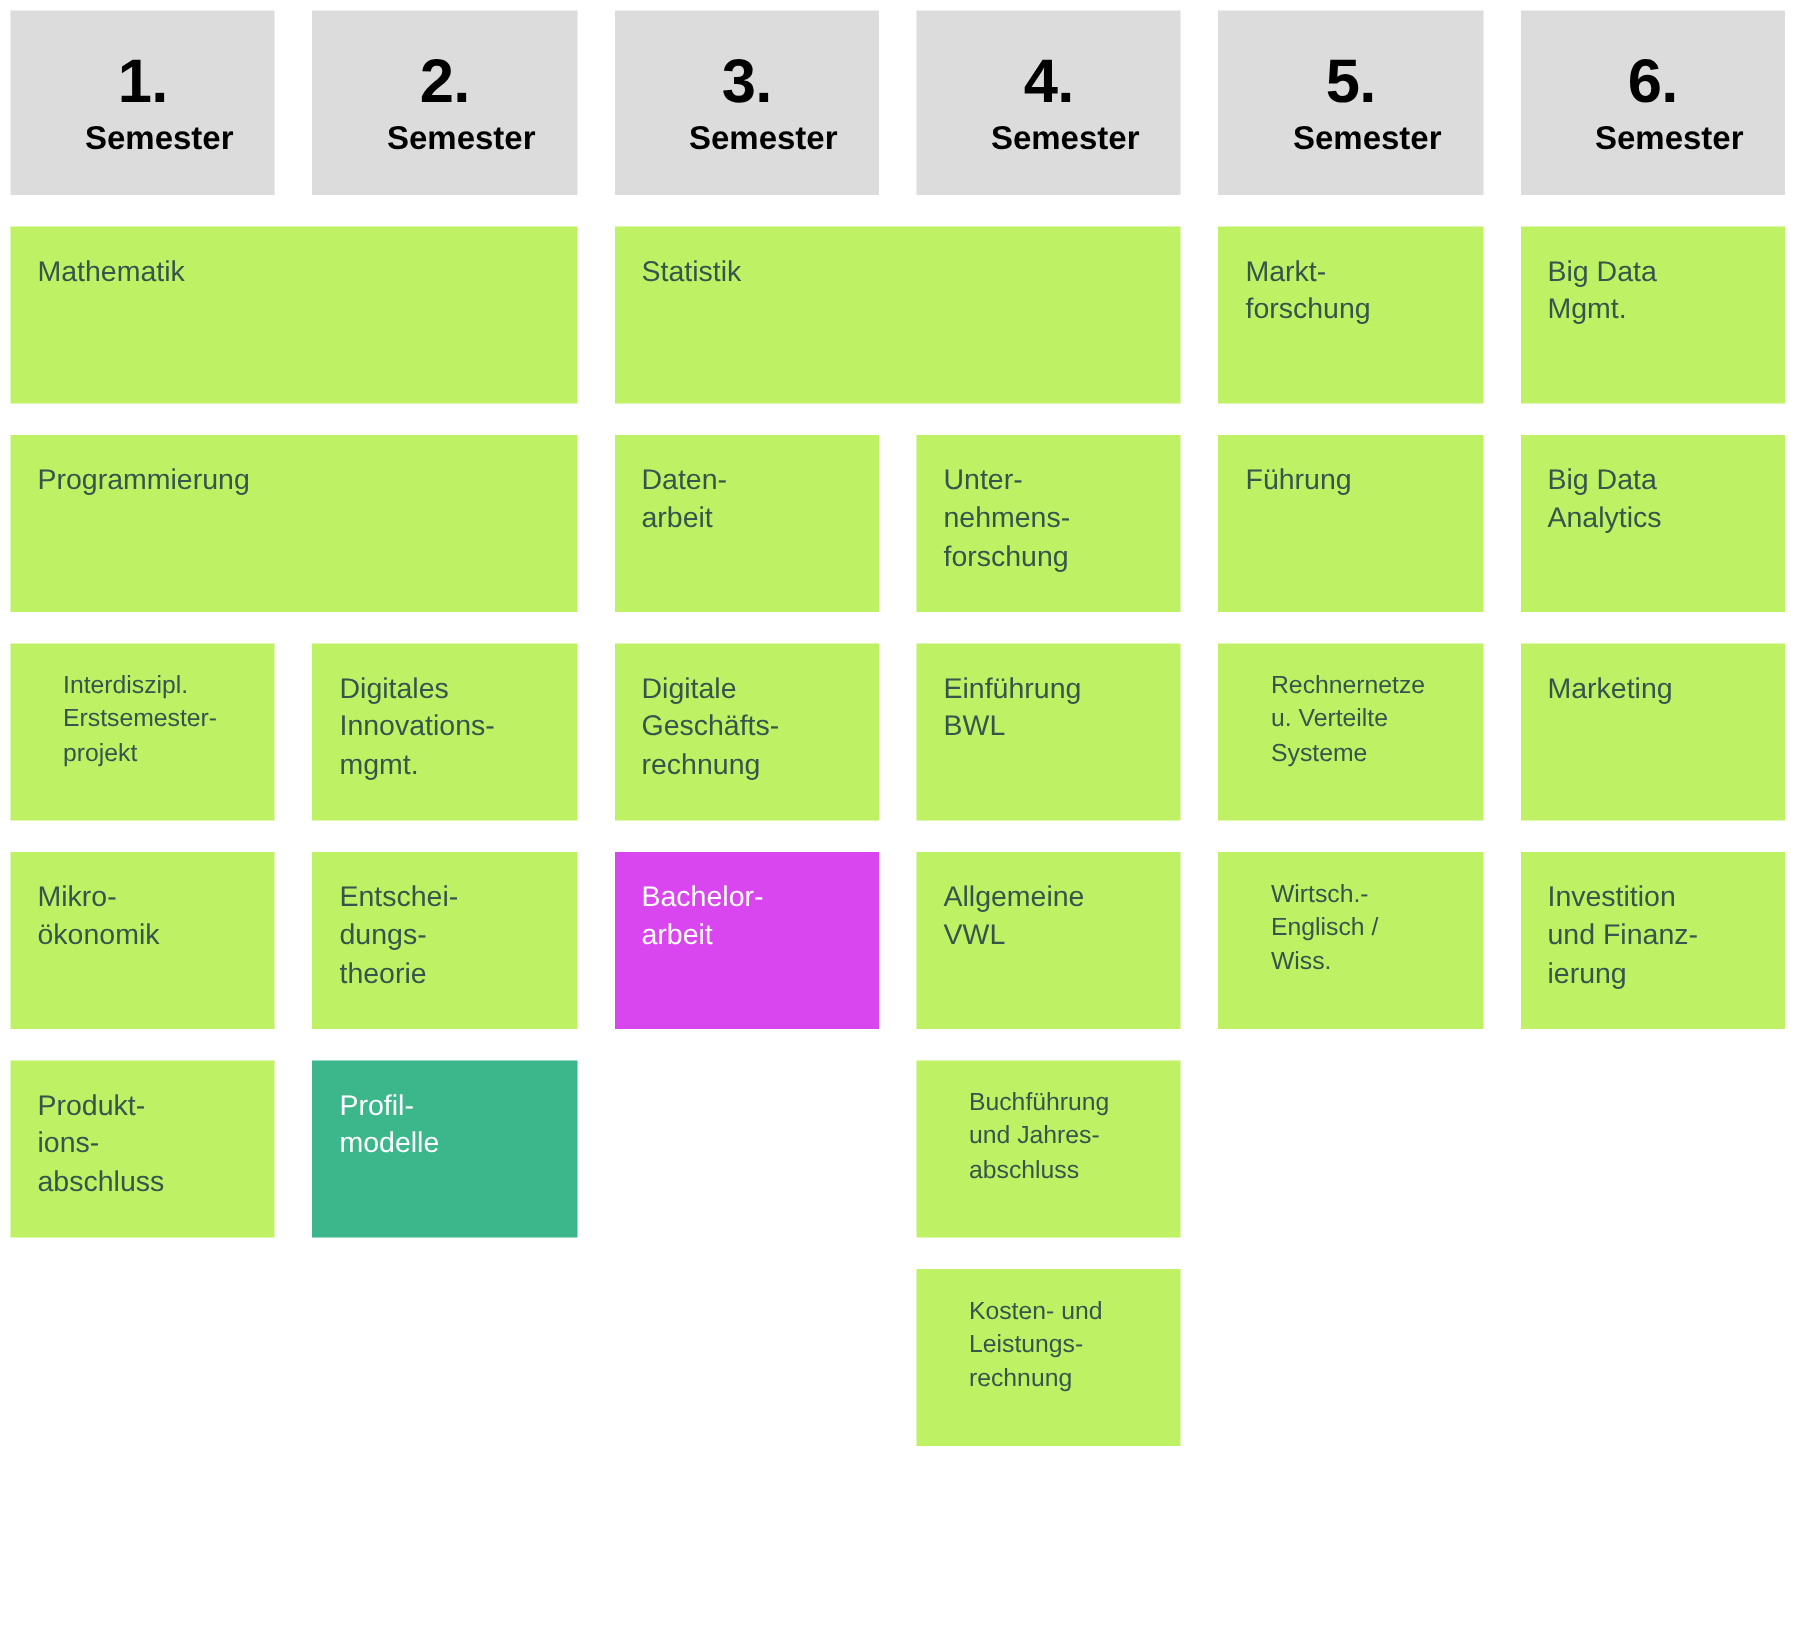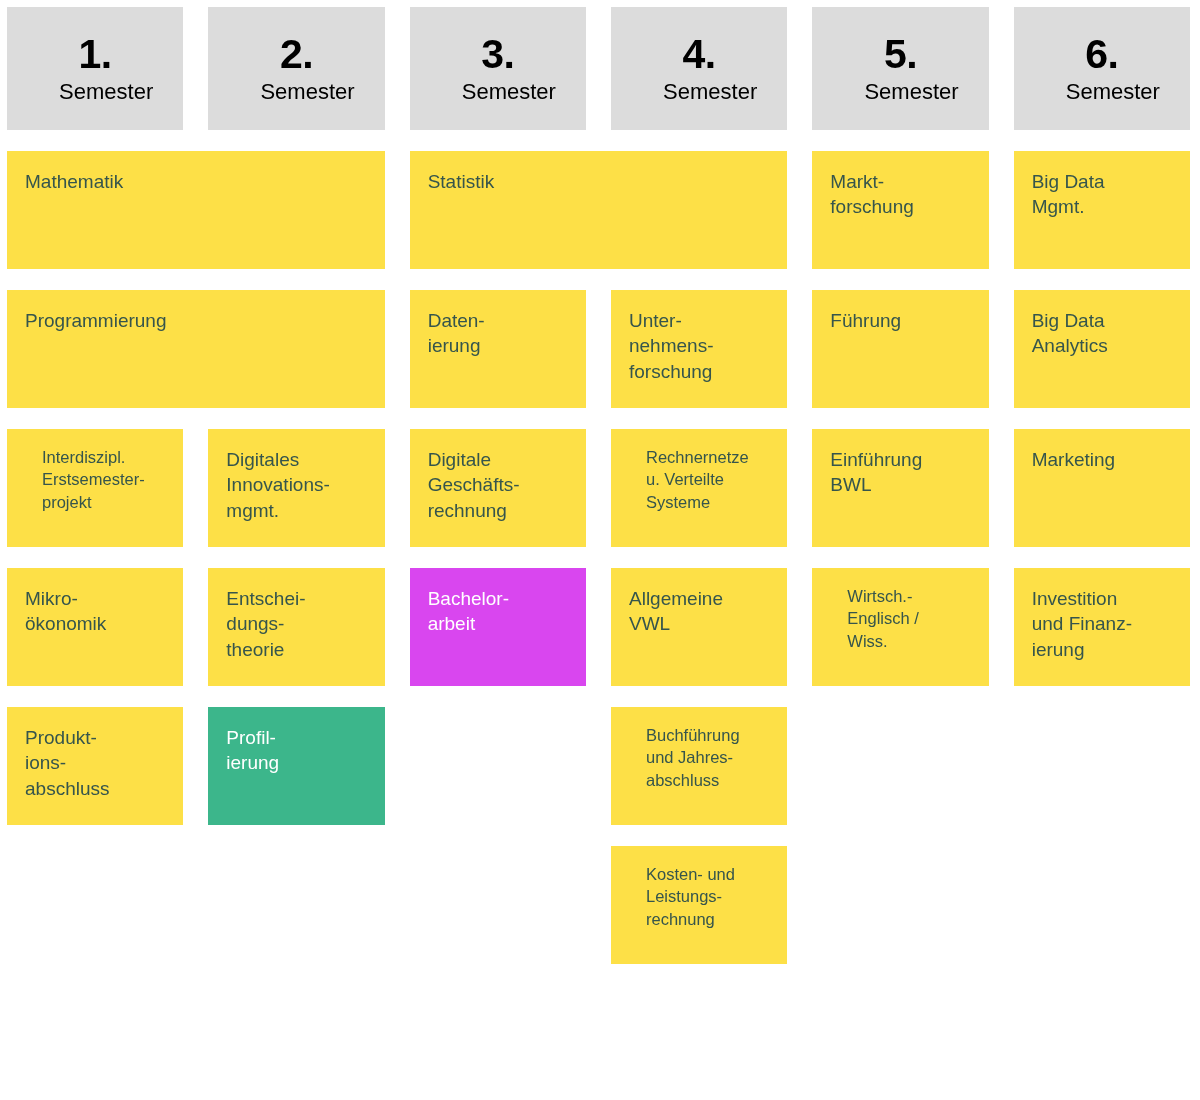--- a/index.html
+++ b/index.html
@@ -40,35 +40,35 @@
     color: #000000;
     line-height: 1.05;
   }
   .semester-number {
     font-size: 41px;
     font-weight: bold;
     letter-spacing: -0.5px;
   }
   .semester-word {
     font-size: 22px;
-    font-weight: normal;
+    font-weight: bold;
     margin-top: 4px;
     margin-left: 22px;
   }
 
   
   .module-grid {
     display: grid;
     grid-template-columns: repeat(6, 1fr);
     grid-auto-rows: 118px;
     column-gap: 25px;
     row-gap: 21px;
   }
   .module {
-    background: #fde047;
+    background: #bef264;
     color: #36554c;
     box-sizing: border-box;
     padding: 18px 16px 10px 18px;
     font-size: 19px;
     line-height: 1.33;
     overflow: hidden;
     white-space: pre-line;
   }
   .module.span2 { grid-column: span 2; }
   .module.accent {
@@ -125,43 +125,43 @@
 
     <div class="module span2">Mathematik</div>
     <div class="module span2">Statistik</div>
     <div class="module">Markt-
 forschung</div>
     <div class="module">Big Data
 Mgmt.</div>
 
     <div class="module span2">Programmierung</div>
     <div class="module">Daten-
-ierung</div>
+arbeit</div>
     <div class="module">Unter-
 nehmens-
 forschung</div>
     <div class="module">Führung</div>
     <div class="module">Big Data
 Analytics</div>
 
     <div class="module small">Interdiszipl.
 Erstsemester-
 projekt</div>
     <div class="module">Digitales
 Innovations-
 mgmt.</div>
     <div class="module">Digitale
 Geschäfts-
 rechnung</div>
+    <div class="module">Einführung
+BWL</div>
+
     <div class="module small">Rechnernetze
 u. Verteilte
 Systeme</div>
-
-    <div class="module">Einführung
-BWL</div>
     <div class="module">Marketing</div>
     <div class="module">Mikro-
 ökonomik</div>
     <div class="module">Entschei-
 dungs-
 theorie</div>
     <div class="module dark">Bachelor-
 arbeit</div>
 
     <div class="module">Allgemeine
@@ -169,21 +169,21 @@
     <div class="module small">Wirtsch.-
 Englisch /
 Wiss.</div>
     <div class="module">Investition
 und Finanz-
 ierung</div>
     <div class="module">Produkt-
 ions-
 abschluss</div>
     <div class="module accent">Profil-
-ierung</div>
+modelle</div>
     <div class="module empty"></div>
 
     <div class="module small">Buchführung
 und Jahres-
 abschluss</div>
     <div class="module empty"></div>
     <div class="module empty"></div>
     <div class="module empty"></div>
     <div class="module empty"></div>
     <div class="module empty"></div>

